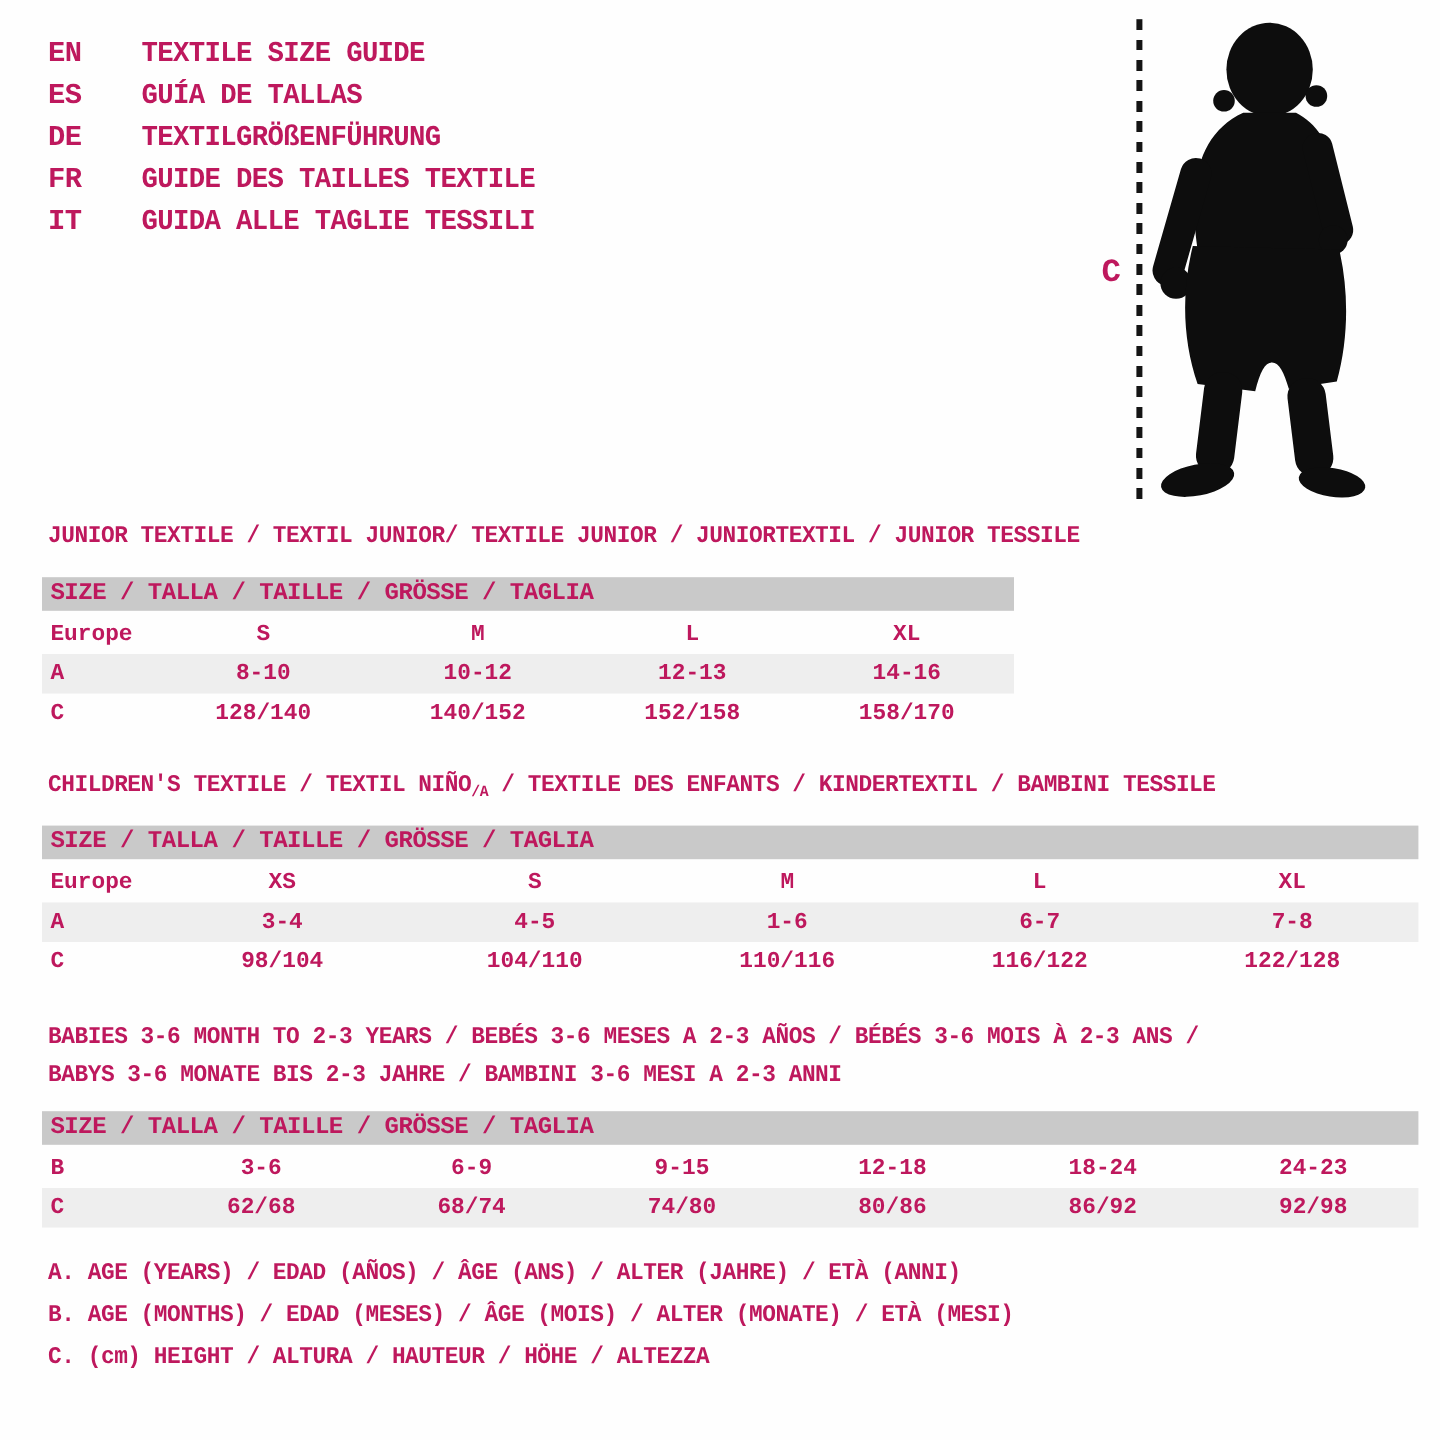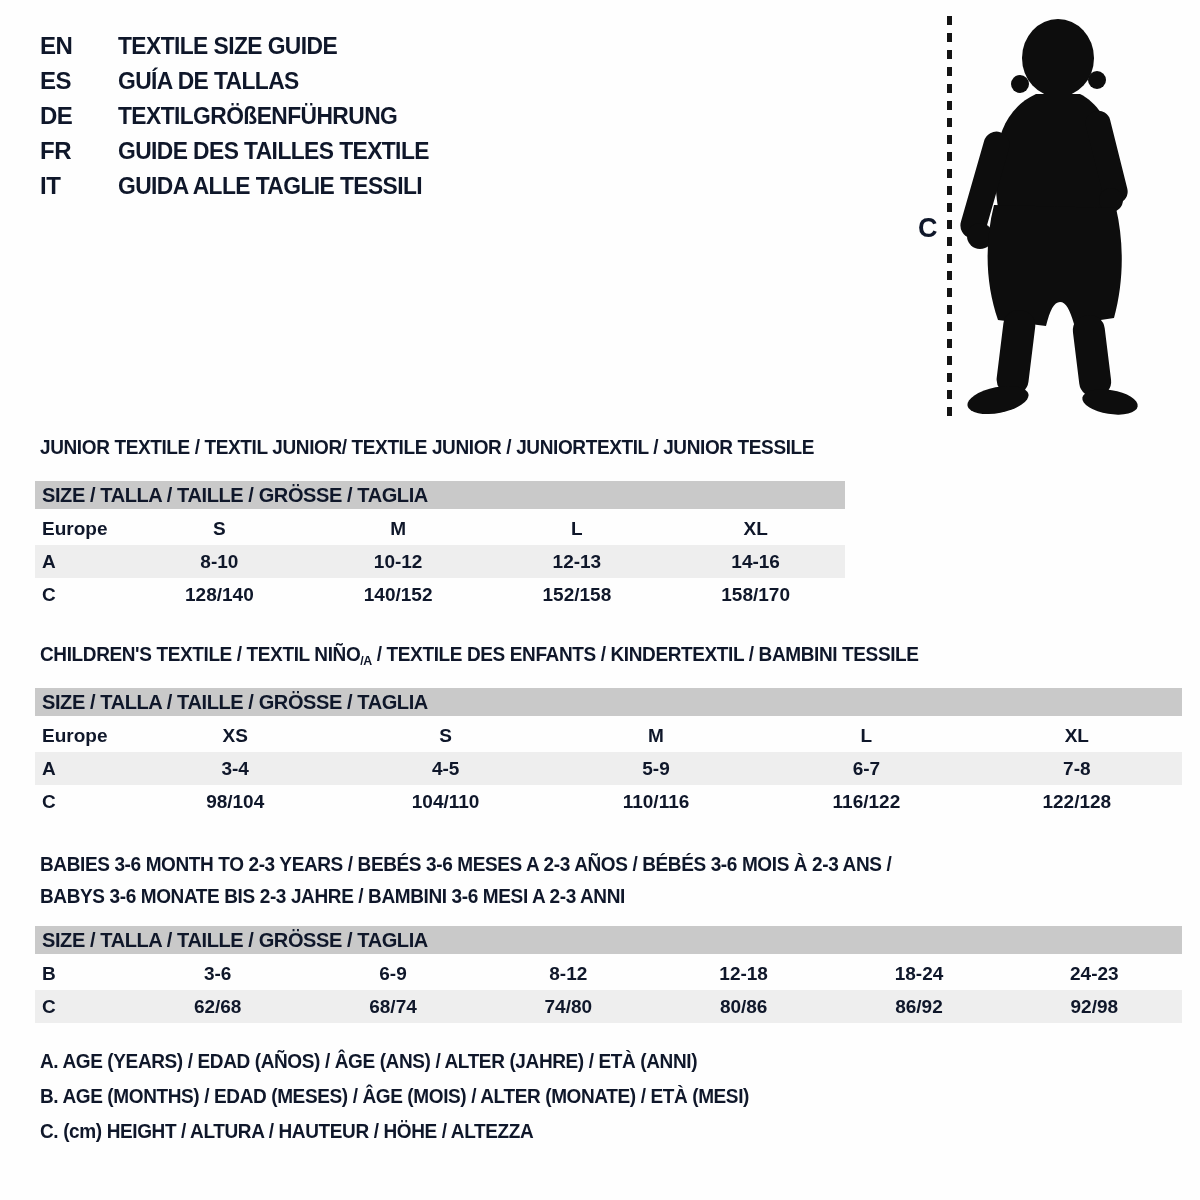--- a/index.html
+++ b/index.html
@@ -1,21 +1,21 @@
 <!DOCTYPE html>
 <html><head>
 <meta charset="utf-8">
 <style>
   * { margin:0; padding:0; box-sizing:border-box; }
   html,body { background:#ffffff; }
   .page {
     position:relative; width:1200px; height:1200px;
     background:#fefefe; overflow:hidden;
-    font-family:Liberation Sans, sans-serif;
-    color:#0f172a; font-weight:700;
+    font-family:Liberation Mono, monospace;
+    color:#be185d; font-weight:700;
   }
 
   
   .langs { position:absolute; left:40px; top:28px; }
   .lrow  { display:flex; height:35px; align-items:center; }
   .lcode { width:78px; font-size:24px; letter-spacing:-0.5px; }
   .ltitle{ font-size:24px; letter-spacing:-0.6px; transform:scaleX(.95); transform-origin:left center; white-space:nowrap; }
 
   
   .measure-line {
@@ -139,21 +139,21 @@
           <div class="tcell">XS</div>
           <div class="tcell">S</div>
           <div class="tcell">M</div>
           <div class="tcell">L</div>
           <div class="tcell">XL</div>
         </div>
         <div class="trow shaded">
           <div class="tlabel">A</div>
           <div class="tcell">3-4</div>
           <div class="tcell">4-5</div>
-          <div class="tcell">5-9</div>
+          <div class="tcell">1-6</div>
           <div class="tcell">6-7</div>
           <div class="tcell">7-8</div>
         </div>
         <div class="trow">
           <div class="tlabel">C</div>
           <div class="tcell">98/104</div>
           <div class="tcell">104/110</div>
           <div class="tcell">110/116</div>
           <div class="tcell">116/122</div>
           <div class="tcell">122/128</div>
@@ -163,21 +163,21 @@
 
   <div class="title t3a">BABIES 3-6 MONTH TO 2-3 YEARS / BEBÉS 3-6 MESES A 2-3 AÑOS / BÉBÉS 3-6 MOIS À 2-3 ANS /</div>
   <div class="title t3b">BABYS 3-6 MONATE BIS 2-3 JAHRE / BAMBINI 3-6 MESI A 2-3 ANNI</div>
   <div class="table table-babies">
     <div class="band">SIZE / TALLA / TAILLE / GRÖSSE / TAGLIA</div>
     <div>
         <div class="trow">
           <div class="tlabel">B</div>
           <div class="tcell">3-6</div>
           <div class="tcell">6-9</div>
-          <div class="tcell">8-12</div>
+          <div class="tcell">9-15</div>
           <div class="tcell">12-18</div>
           <div class="tcell">18-24</div>
           <div class="tcell">24-23</div>
         </div>
         <div class="trow shaded">
           <div class="tlabel">C</div>
           <div class="tcell">62/68</div>
           <div class="tcell">68/74</div>
           <div class="tcell">74/80</div>
           <div class="tcell">80/86</div>

